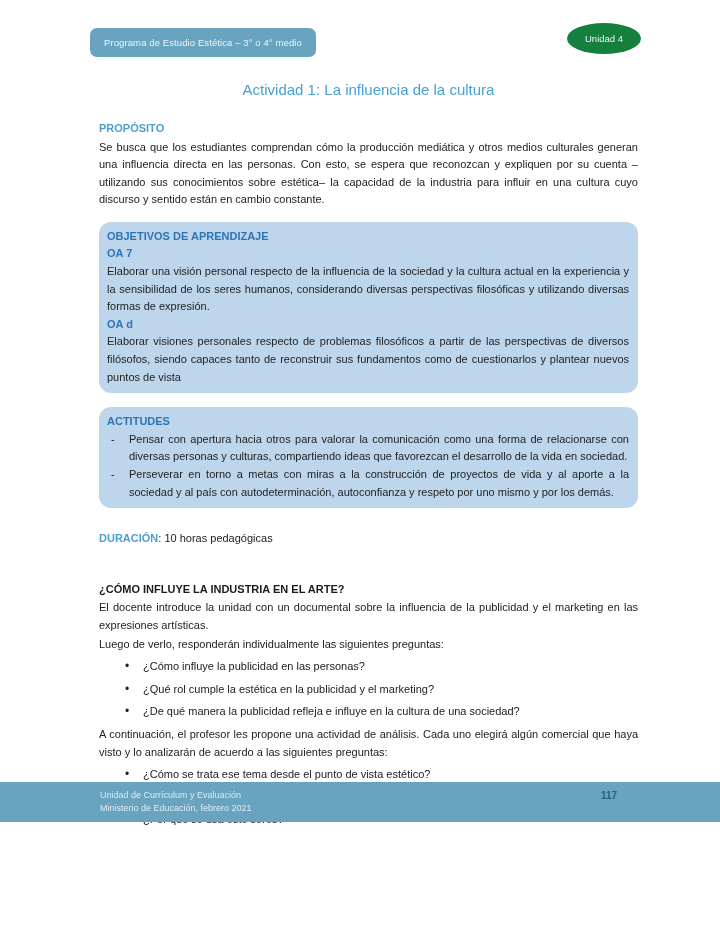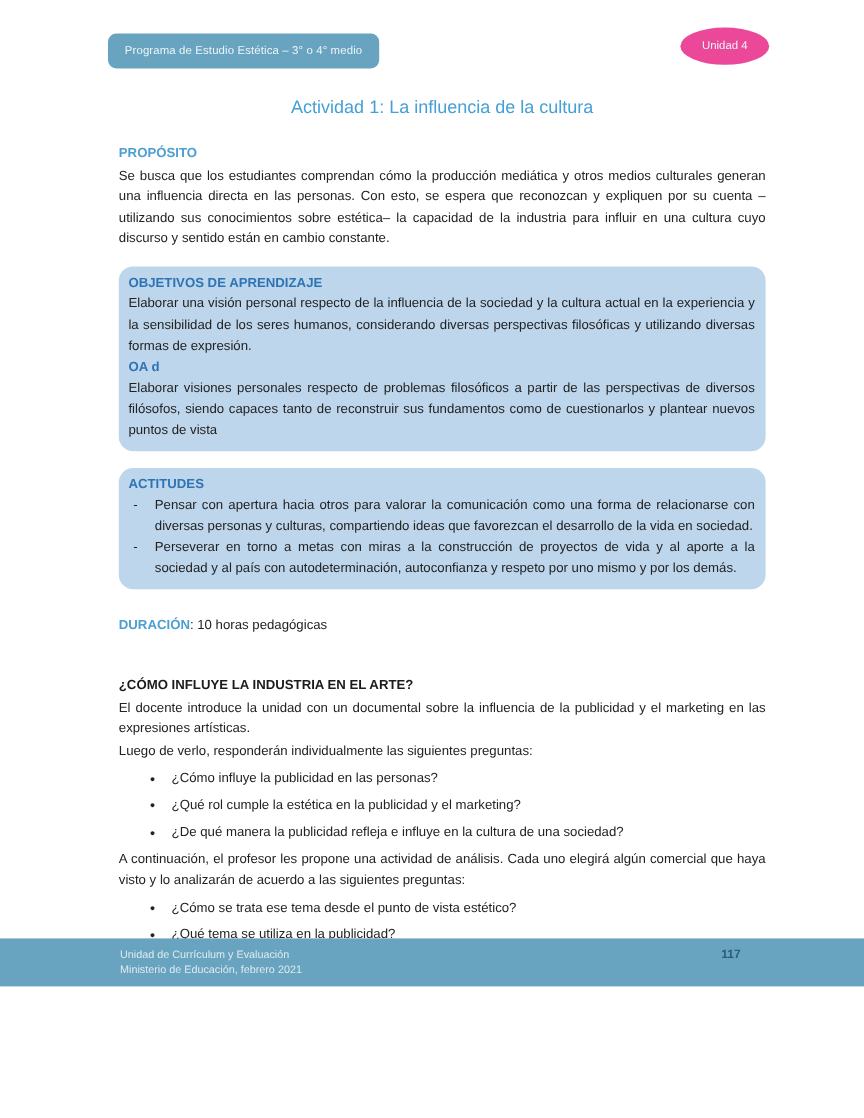--- a/index.html
+++ b/index.html
@@ -17,21 +17,21 @@
     background:#68a4bf;
     color:#eef5f8;
     font-size:9.5px; line-height:12px;
     padding:9px 14px 8px 14px;
     border-radius:7px;
     letter-spacing:0.1px;
   }
   .unit-badge {
     position:absolute; left:567px; top:23px;
     width:74px; height:31px;
-    background:#ec4899;
+    background:#15803d;
     color:#eef5f8;
     font-size:9.5px;
     border-radius:50%;
     display:flex; align-items:center; justify-content:center;
   }
   
   .content { padding:0 82px 0 99px; }
   .doc-title {
     margin:80px 0 16px 0;
     text-align:center;
@@ -125,20 +125,21 @@
 
   <div class="content">
 
     <h1 class="doc-title">Actividad 1: La influencia de la cultura</h1>
 
     <h2 class="accent-heading">PROPÓSITO</h2>
     <p class="body-par">Se busca que los estudiantes comprendan cómo la producción mediática y otros medios culturales generan una influencia directa en las personas. Con esto, se espera que reconozcan y expliquen por su cuenta –utilizando sus conocimientos sobre estética– la capacidad de la industria para influir en una cultura cuyo discurso y sentido están en cambio constante.</p>
 
     <div class="blue-box">
       <p class="box-heading">OBJETIVOS DE APRENDIZAJE</p>
+      <p class="box-heading">OA 7</p>
       <p class="box-par">Elaborar una visión personal respecto de la influencia de la sociedad y la cultura actual en la experiencia y la sensibilidad de los seres humanos, considerando diversas perspectivas filosóficas y utilizando diversas formas de expresión.</p>
       <p class="box-heading">OA d</p>
       <p class="box-par">Elaborar visiones personales respecto de problemas filosóficos a partir de las perspectivas de diversos filósofos, siendo capaces tanto de reconstruir sus fundamentos como de cuestionarlos y plantear nuevos puntos de vista</p>
     </div>
 
     <div class="blue-box" style="margin-top:14px;">
       <p class="box-heading">ACTITUDES</p>
       <ul class="dash-list">
         <li>Pensar con apertura hacia otros para valorar la comunicación como una forma de relacionarse con diversas personas y culturas, compartiendo ideas que favorezcan el desarrollo de la vida en sociedad.</li>
         <li>Perseverar en torno a metas con miras a la construcción de proyectos de vida y al aporte a la sociedad y al país con autodeterminación, autoconfianza y respeto por uno mismo y por los demás.</li>

